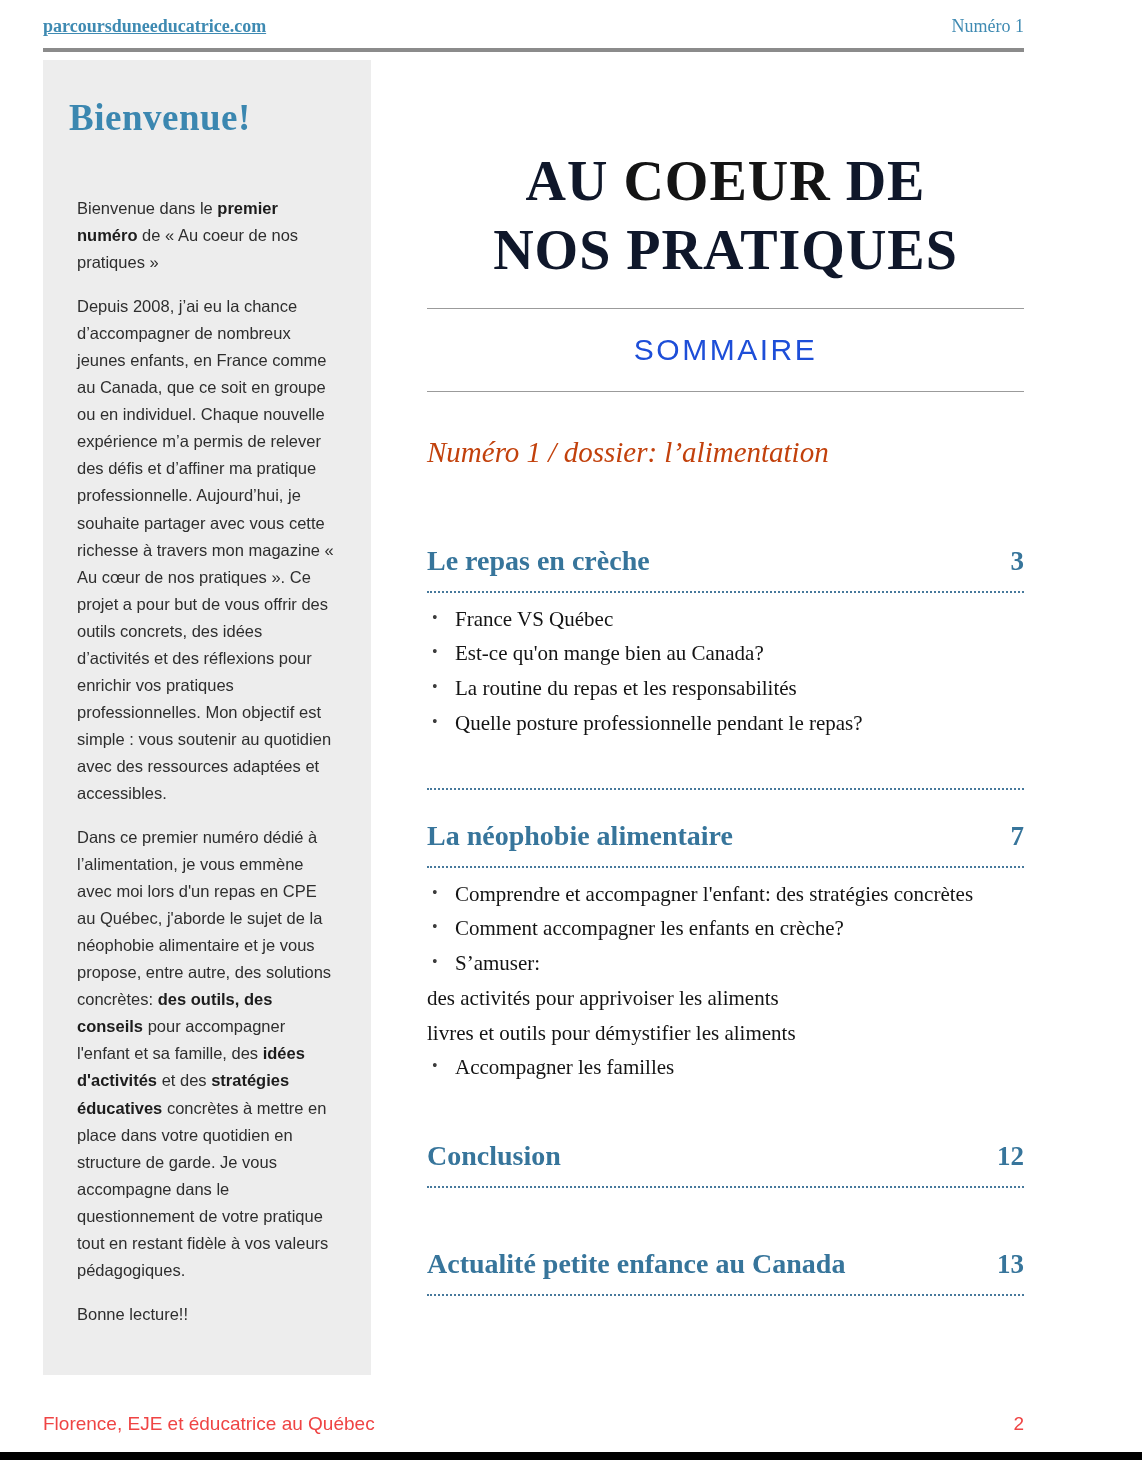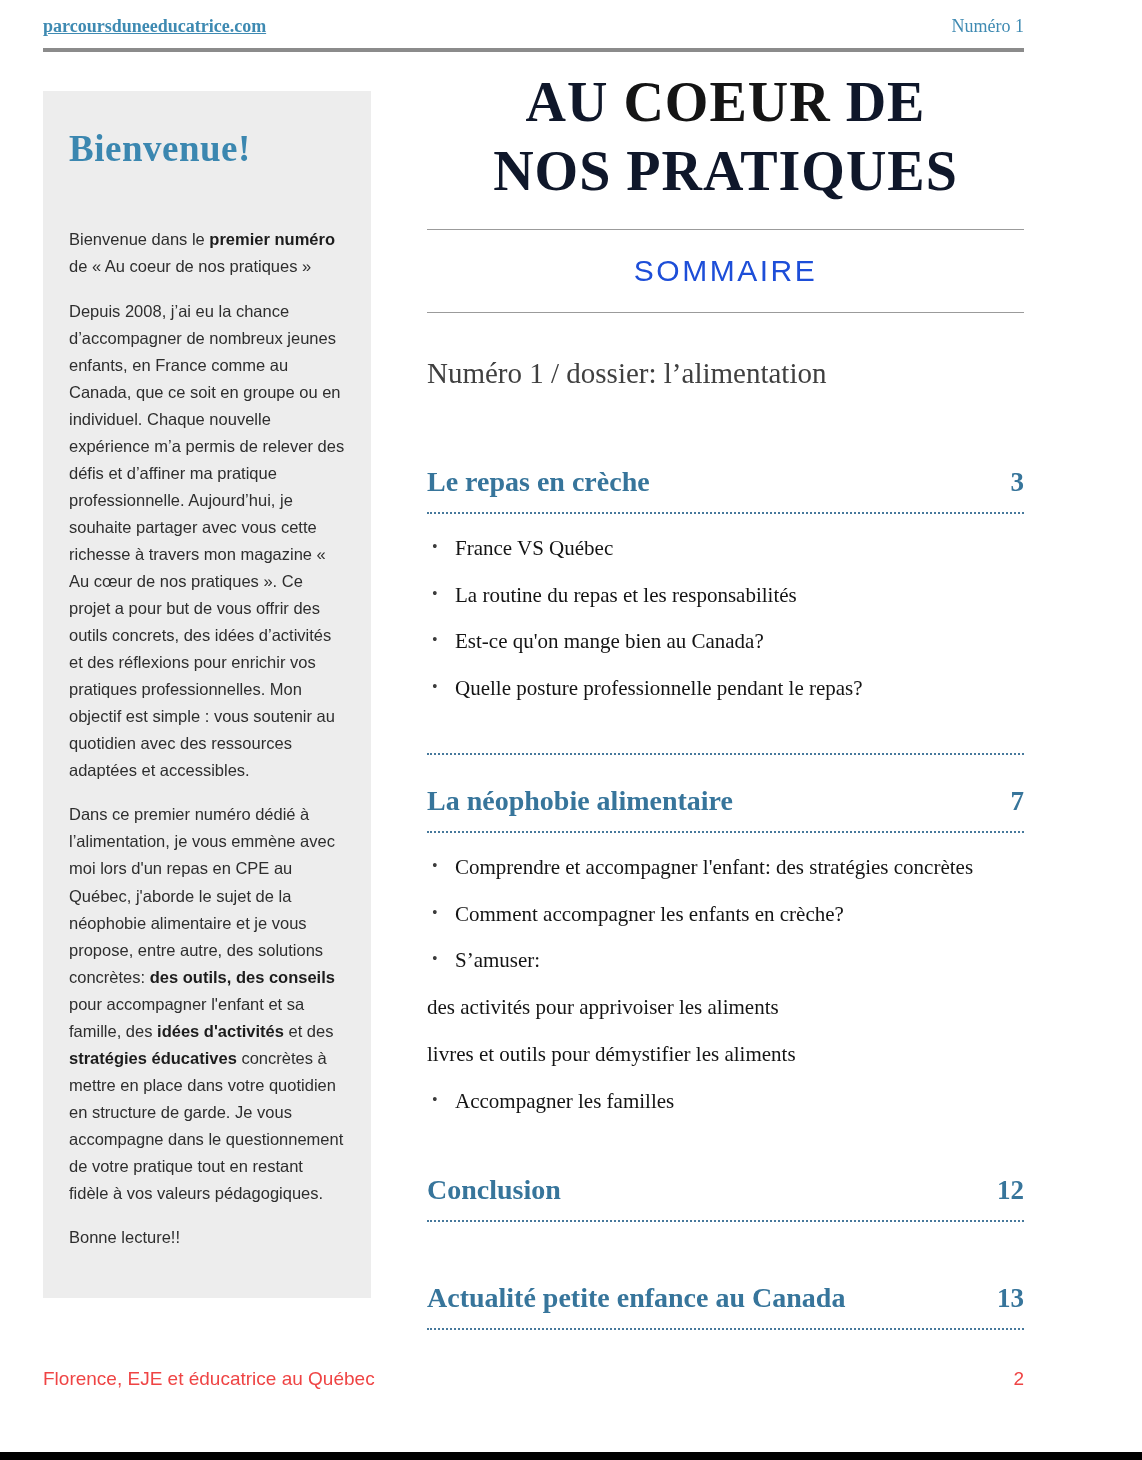--- a/index.html
+++ b/index.html
@@ -16,60 +16,60 @@
   .issue { color:#3e8ab2; font-size:18px; font-weight:500; }
   .top-rule { height:4px; background:#8b8b8b; margin-top:11px; }
 
   
   .page { display:flex; margin-top:8px; align-items:center; }
   .sidebar { width:328px; flex:0 0 328px; background:#ededed; padding:24px 26px 30px; }
   .sidebar-title {
     font-family:"Liberation Serif", serif; color:#3b87b0; font-size:37px;
     font-weight:700; margin:12px 0 56px; letter-spacing:.5px;
   }
-  .sb-p { font-size:16.5px; line-height:1.64; color:#2e2e2e; margin:0 0 17px; }
+  .sb-p { font-size:16.5px; line-height:1.64; color:#2e2e2e; margin:0 8px 17px; }
   .sb-p b { color:#1c1c1c; }
   .vdivider { width:2px; background:#9c9c9c; margin-left:16px; }
   .main { flex:1; padding-left:38px; }
 
   
   .doc-title {
     font-family:"Liberation Serif", serif; font-weight:700; font-size:56px;
     line-height:1.24; text-align:center; letter-spacing:1px; margin:8px 0 22px;
   }
   .title-salmon { color:#0f172a; }
   .title-dark { color:#141414; }
 
   .sommaire {
     text-align:center; border-top:1px solid #9b9b9b; border-bottom:1px solid #9b9b9b;
     padding:24px 0; font-size:30px; letter-spacing:2.5px; color:#1d4ed8;
   }
   .dossier {
     font-family:"Liberation Serif", serif; font-size:29px; font-weight:400;
-    color:#404040; margin:44px 0 0;
+    color:#c2410c; margin:44px 0 0;font-style:italic;
   }
 
   
   .toc-section { margin-top:60px; }
   .toc-section:nth-child(1) { margin-top:76px; }
   .toc-section:nth-child(2) { margin-top:52px; }
   .toc-section:nth-child(4) { }
   .toc-predivider { border-bottom:2px dotted #47799c; margin-bottom:30px; }
   .toc-head {
     display:flex; justify-content:space-between; align-items:baseline;
     font-family:"Liberation Serif", serif; font-weight:700; font-size:28px;
     color:#37759b; cursor:pointer;
   }
   .toc-head .pg { font-size:27px; }
   .toc-rule { border-bottom:2px dotted #47799c; margin-top:14px; }
   .toc-items {
     list-style:none; margin:14px 0 0; padding:0;
     font-family:"Liberation Serif", serif; font-size:21px; color:#141414;
   }
-  .toc-item { margin-top:22px; line-height:1.18; position:relative; }
+  .toc-item { margin-top:10px; line-height:1.18; position:relative; }
   .toc-item.bulleted { padding-left:28px; }
   .toc-item.bulleted::before {
     content:"\2022"; position:absolute; left:5px; top:2px; font-size:16px; color:#3c3c3c;
   }
 
   
   .footer {
     display:flex; justify-content:space-between; align-items:baseline;
     margin-top:38px; font-size:19px; color:#ef4444; padding-bottom:18px;
   }
@@ -114,22 +114,22 @@
 
       <div>
           <section class="toc-section">
             <div class="toc-head">
               <span>Le repas en crèche</span>
               <span class="pg">3</span>
             </div>
             <div class="toc-rule"></div>
             <ul class="toc-items">
               <li class="toc-item bulleted">France VS Québec</li>
+              <li class="toc-item bulleted">Est-ce qu'on mange bien au Canada?</li>
               <li class="toc-item bulleted">La routine du repas et les responsabilités</li>
-              <li class="toc-item bulleted">Est-ce qu'on mange bien au Canada?</li>
               <li class="toc-item bulleted">Quelle posture professionnelle pendant le repas?</li>
             </ul>
           </section>
           <section class="toc-section">
             <div class="toc-predivider"></div>
             <div class="toc-head">
               <span>La néophobie alimentaire</span>
               <span class="pg">7</span>
             </div>
             <div class="toc-rule"></div>

